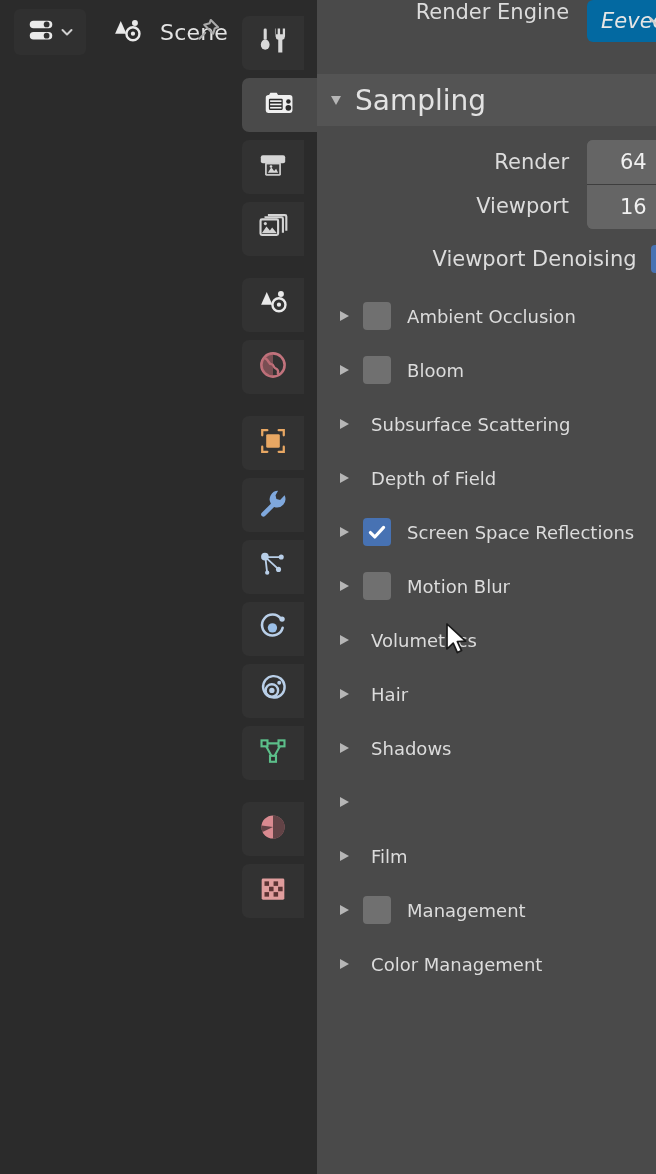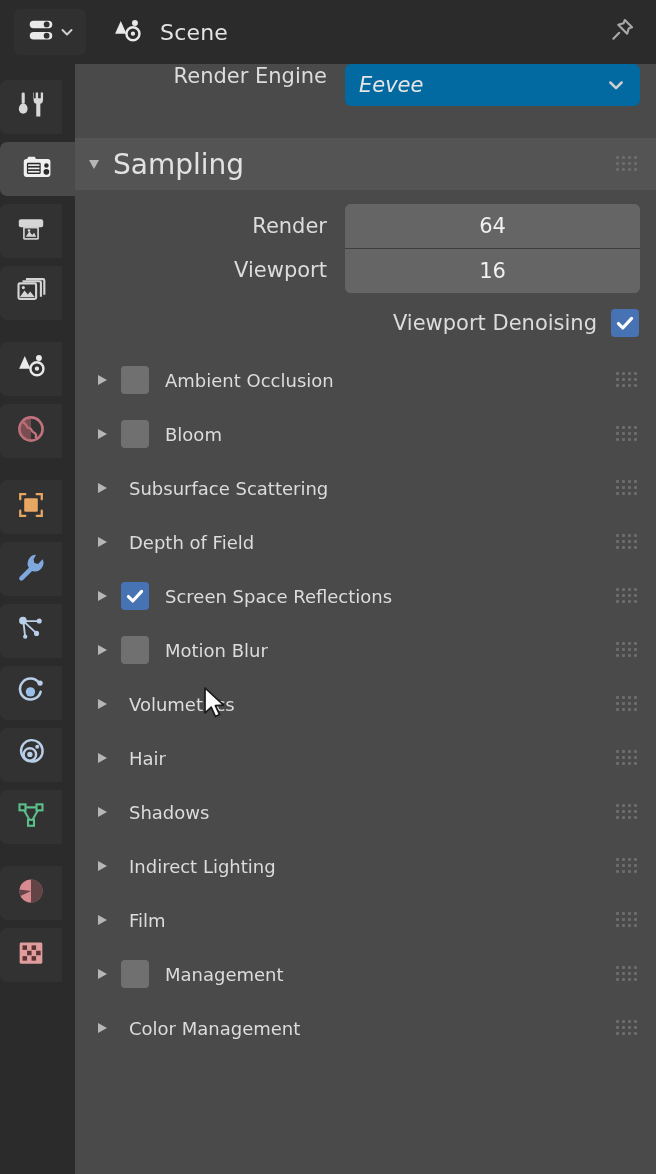--- a/index.html
+++ b/index.html
@@ -13,21 +13,21 @@
     overflow: hidden;
     font-family: "DejaVu Sans", "Liberation Sans", sans-serif;
     -webkit-font-smoothing: antialiased;
   }
   #app {
     position: relative;
     width: 656px;
     height: 1174px;
     background: #2b2b2b;
     display: flex;
-    flex-direction: column;
+    flex-direction: row;
   }
 
   
   .topbar {
     position: relative;
     height: 64px;
     flex: 0 0 64px;
     background: #2b2b2b;
     display: flex;
     align-items: center;
@@ -766,21 +766,20 @@
               <i></i>
               <i></i>
               <i></i>
               <i></i>
             </span>
           </div>
           <div class="panel-row">
             <span class="tri">
               <span class="tri-open"></span>
             </span>
-            <span class="ttl nocb">Indirect Lighting</span>
             <span class="grip">
               <i></i>
               <i></i>
               <i></i>
               <i></i>
               <i></i>
               <i></i>
               <i></i>
               <i></i>
               <i></i>

